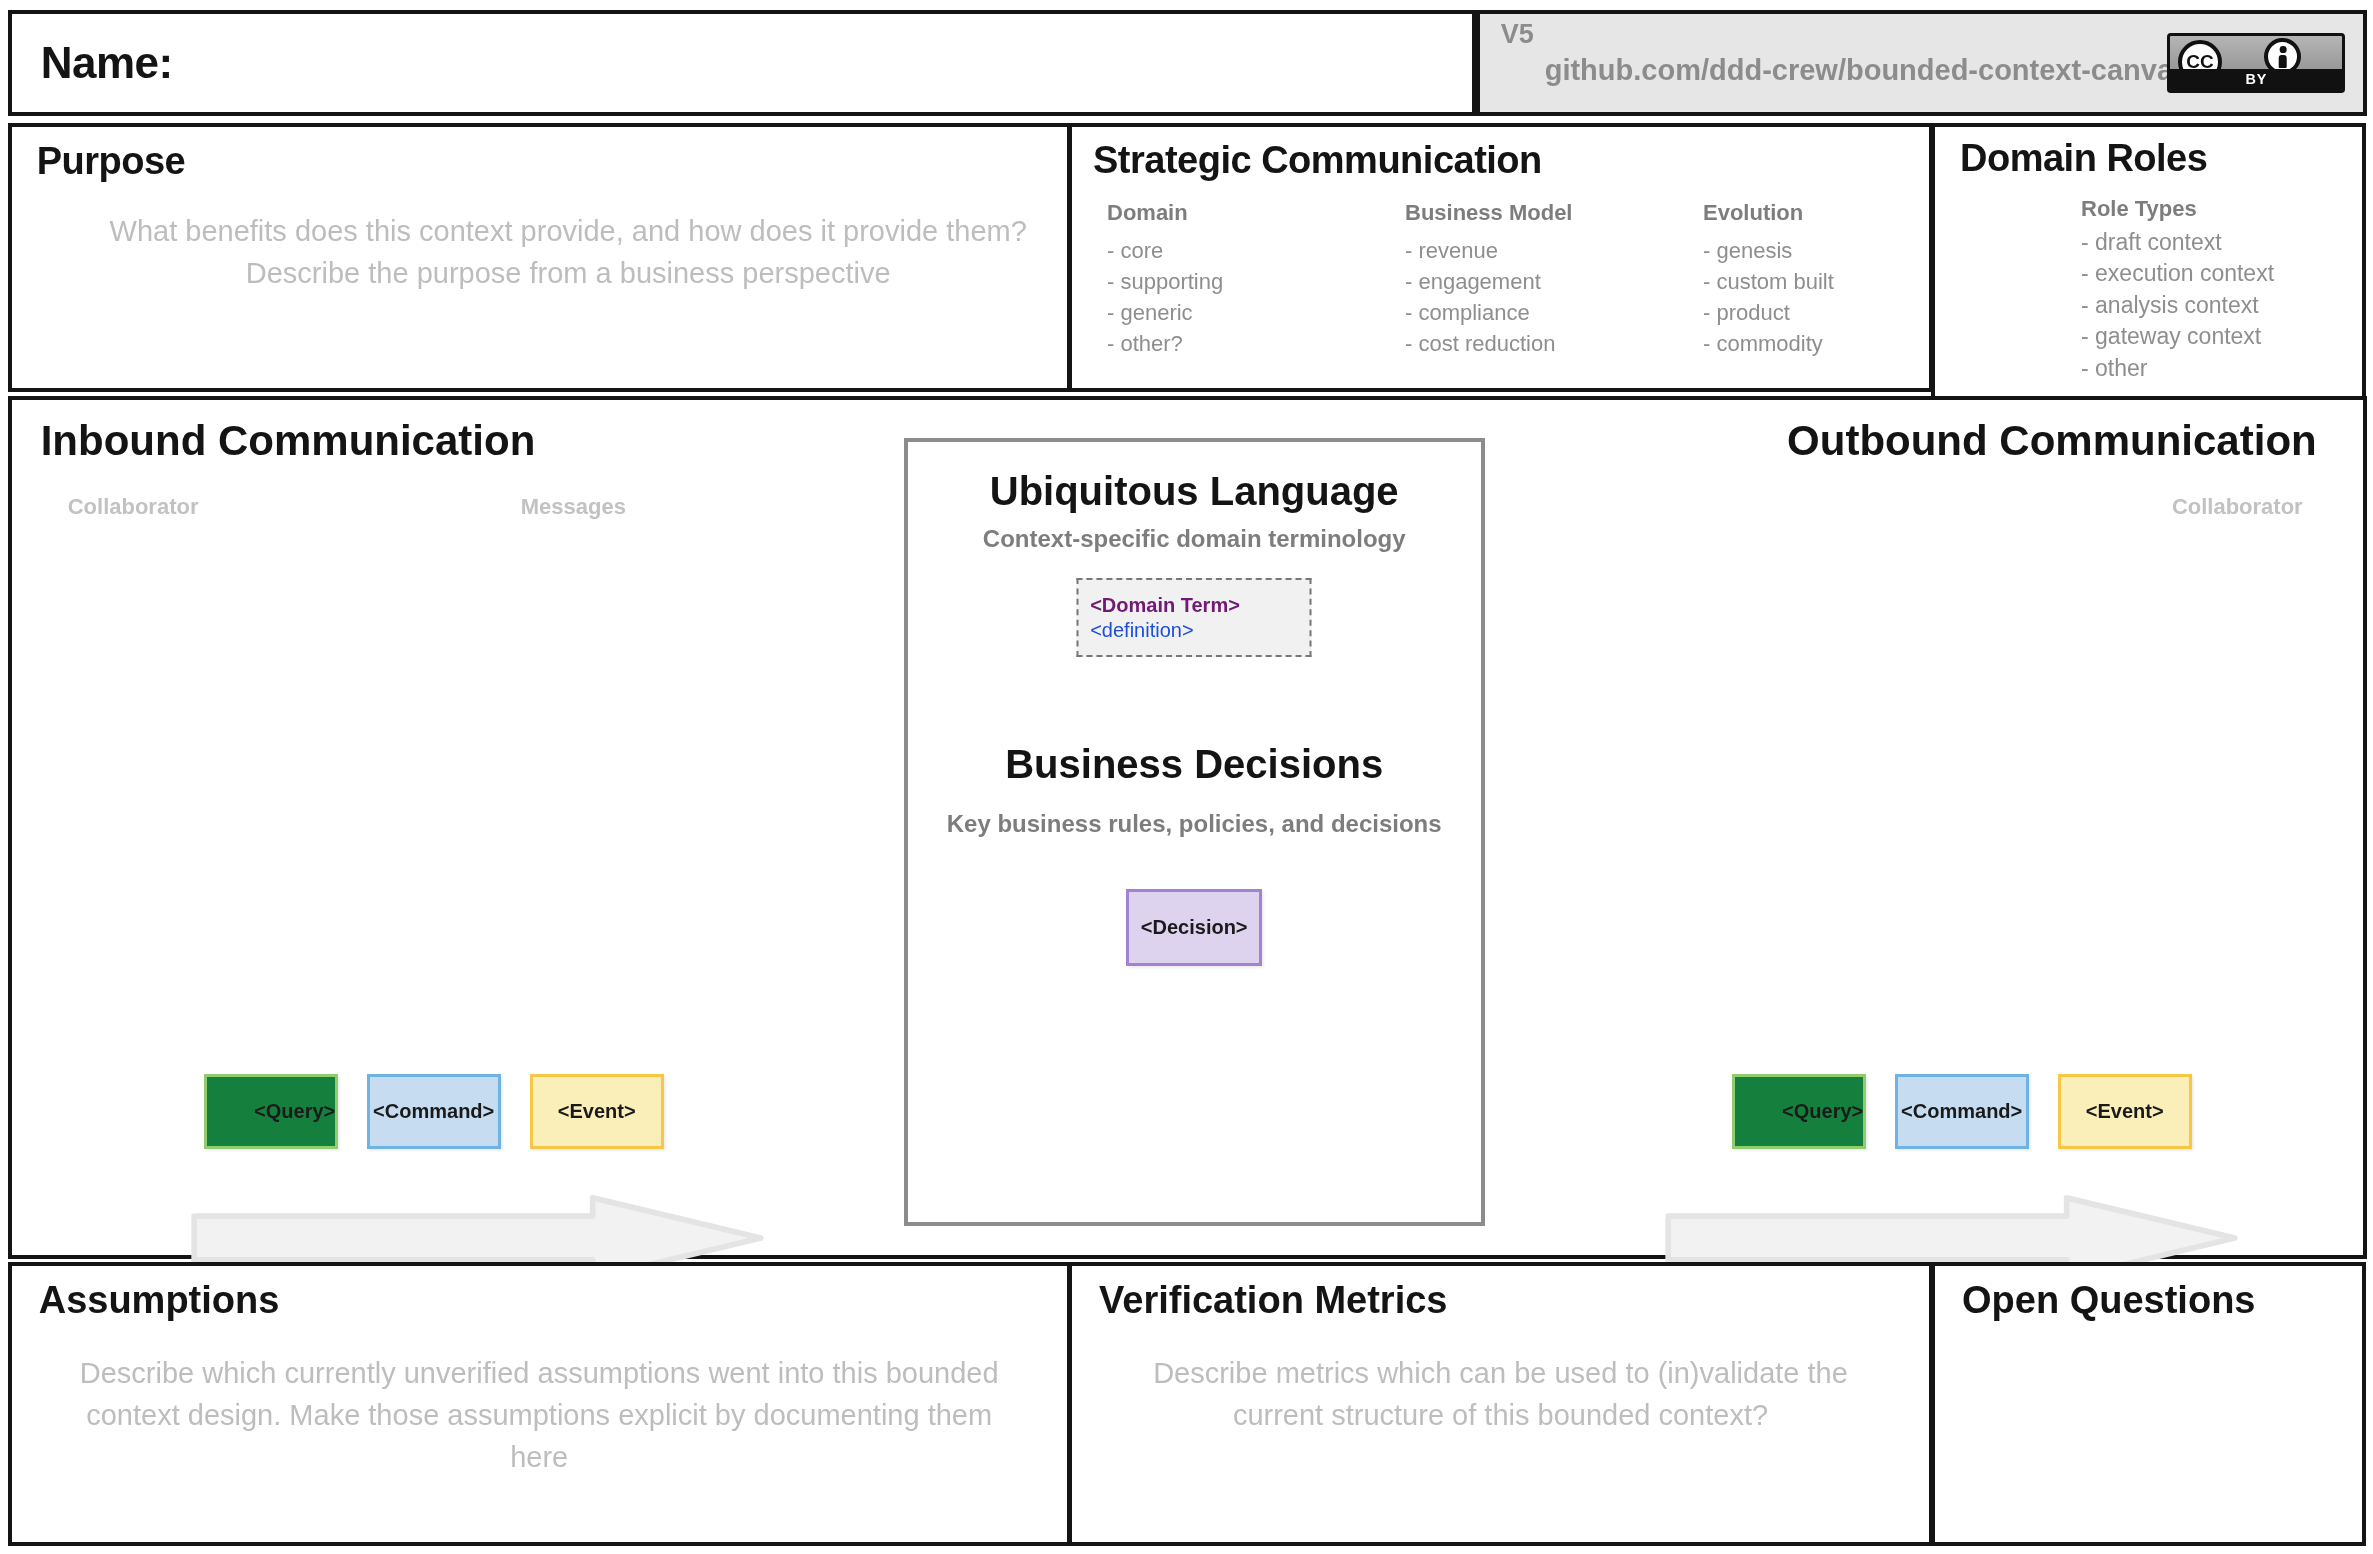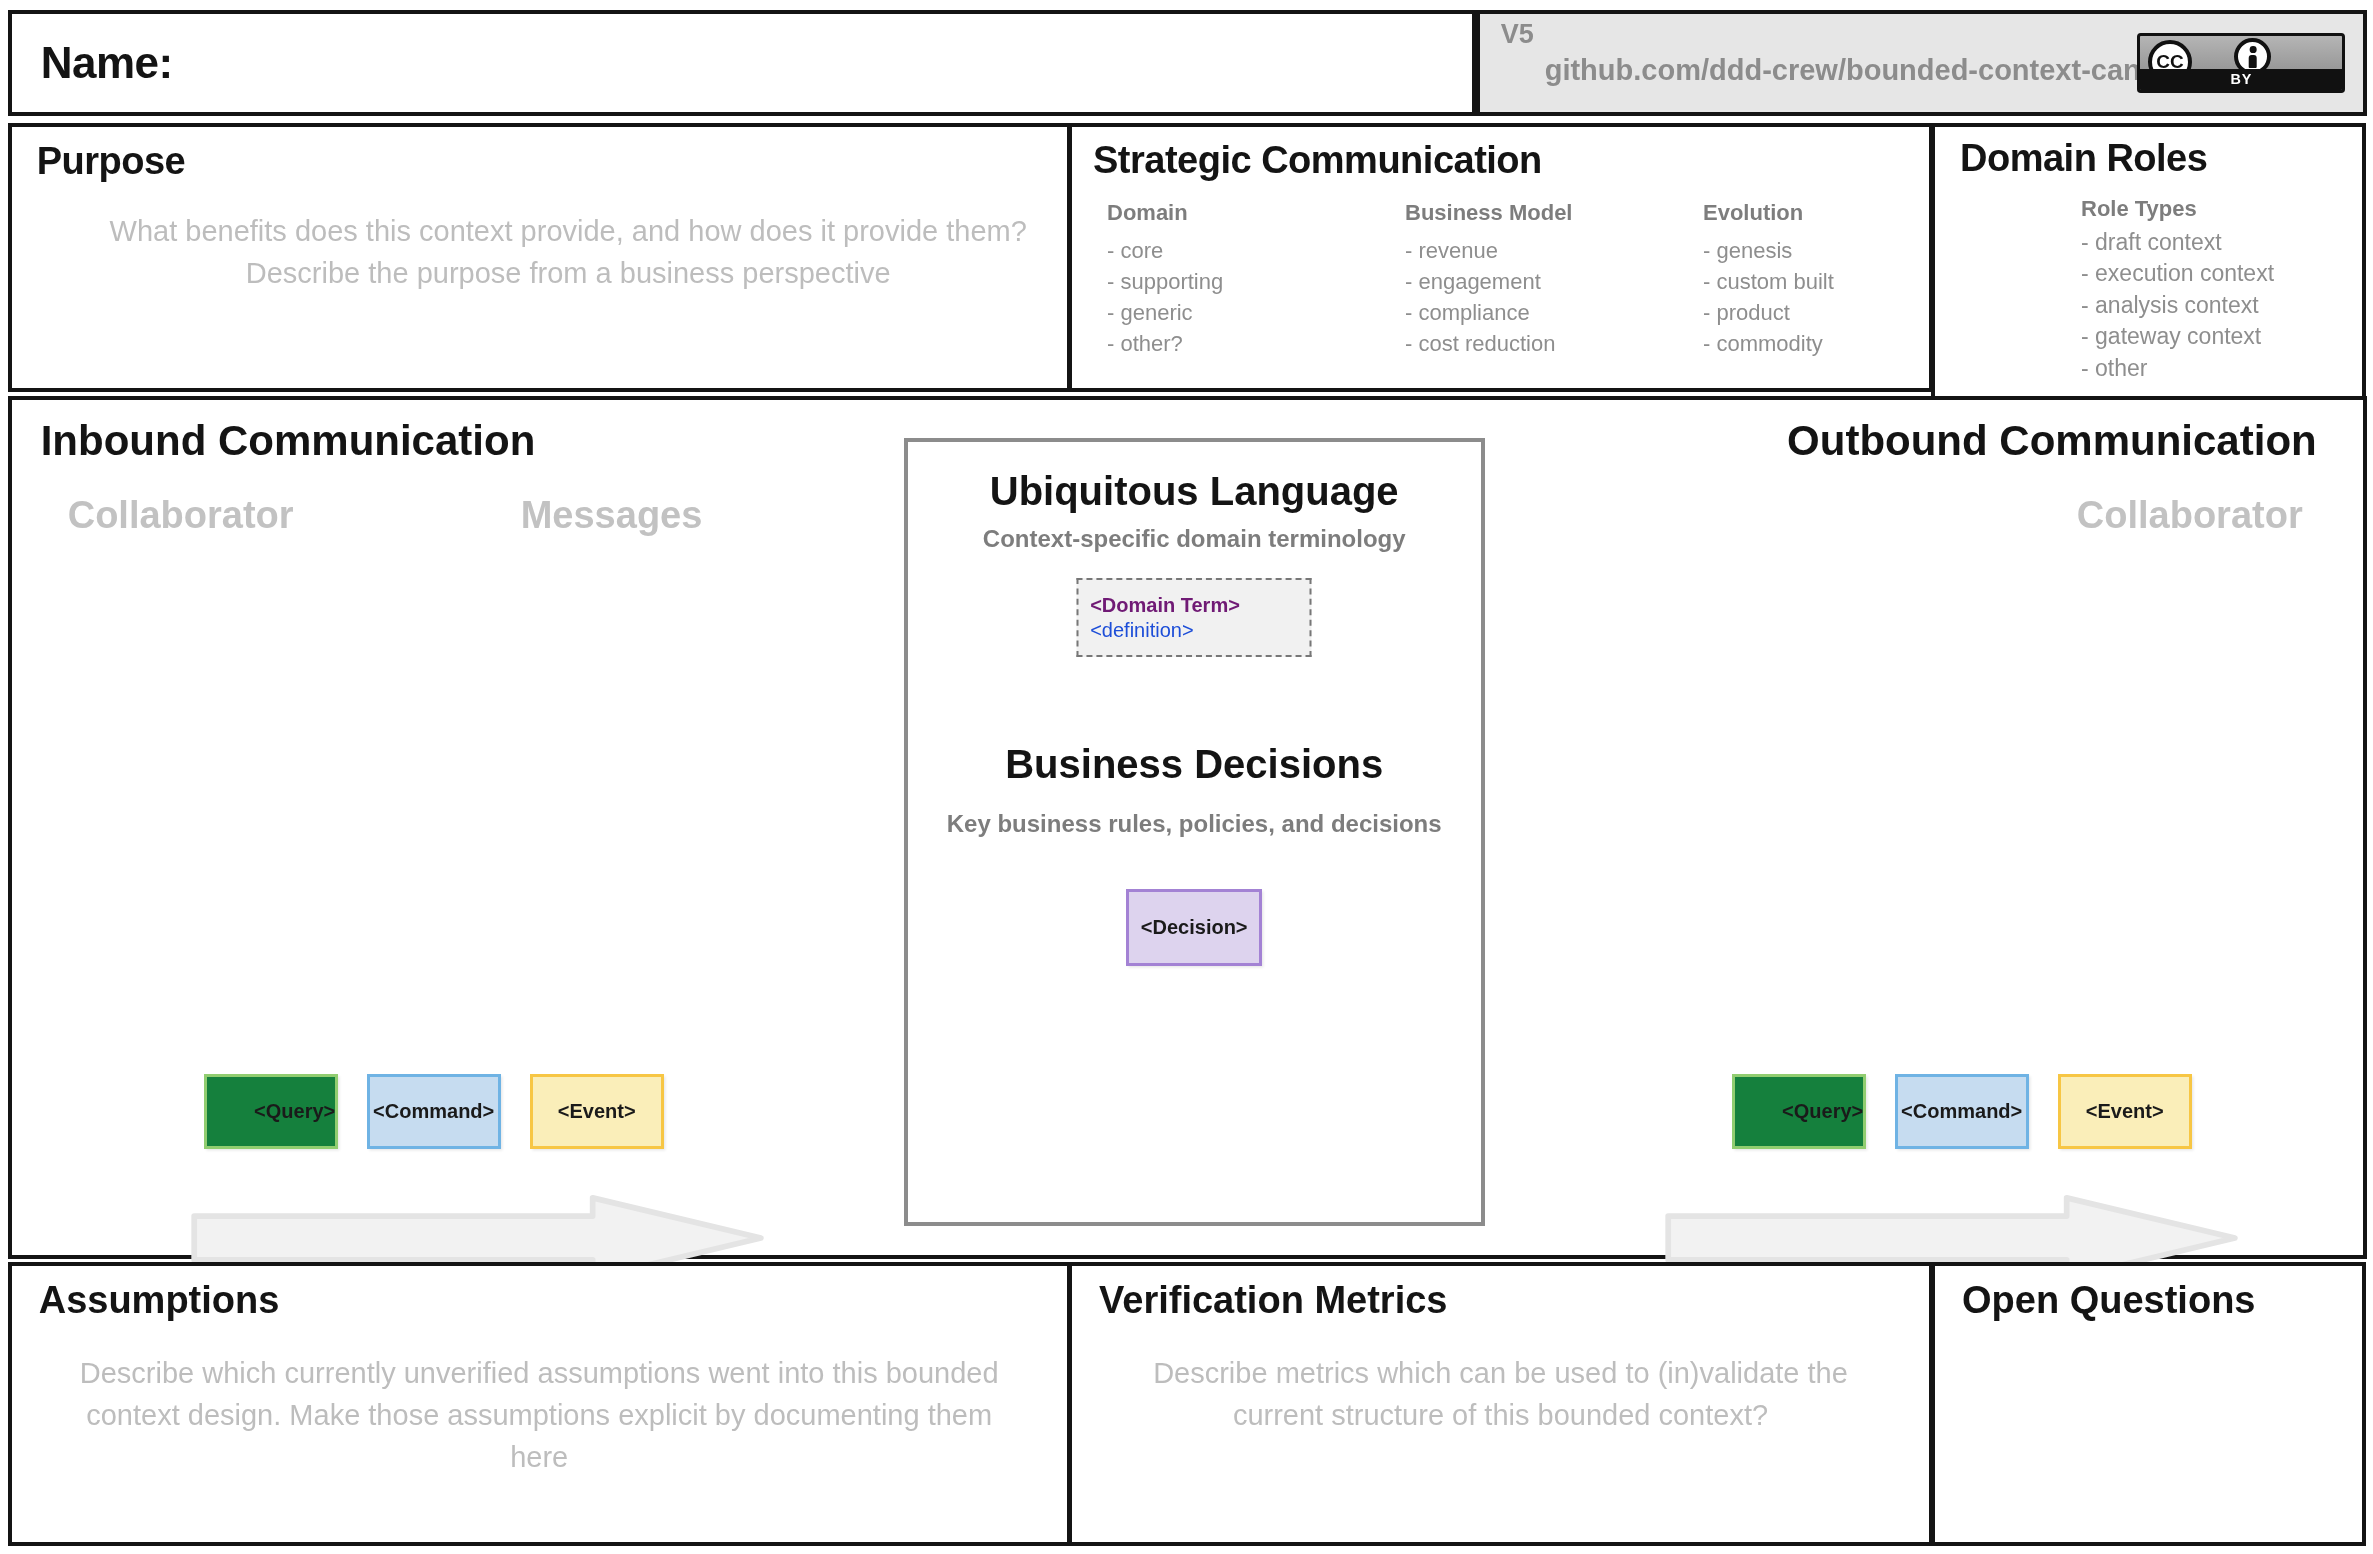--- a/index.html
+++ b/index.html
@@ -75,21 +75,21 @@
     font-size: 29px;
     font-weight: bold;
     color: #8c8c8c;
     white-space: nowrap;
   }
   
   #cc-badge {
     position: absolute;
     right: 17.3px; top: 50%;
     transform: translateY(-50%);
-    width: 208px; height: 60px;
+    width: 178px; height: 60px;
     background: linear-gradient(180deg,#b5b5b5 0%, #9a9a9a 58%, #8e8e8e 100%);
     border: 3.8px solid #111;
     border-radius: 3.8px;
     box-sizing: border-box;
     overflow: hidden;
     padding-left: 29px;
   }
   #cc-badge .cc-bottom {
     position: absolute;
     left: 0; right: 0; bottom: 0;
@@ -225,21 +225,21 @@
     font-size: 42px;
     font-weight: bold;
     color: #141414;
     white-space: nowrap;
   }
   #inbound-title { left: 29px; top: 17.3px; }
   #outbound-title { right: 46px; top: 17.3px; }
 
   .col-label {
     position: absolute;
-    font-size: 38px;
+    font-size: 22px;
     font-weight: bold;
     color: #c2c2c2;
     white-space: nowrap;
   }
   #in-collaborator-label { left: 56px; top: 94px; }
   #in-messages-label { left: 509px; top: 94px; }
   #out-messages-label { right: 1110px; top: 94px; }
   #out-collaborator-label { right: 60px; top: 94px; }
 
   

